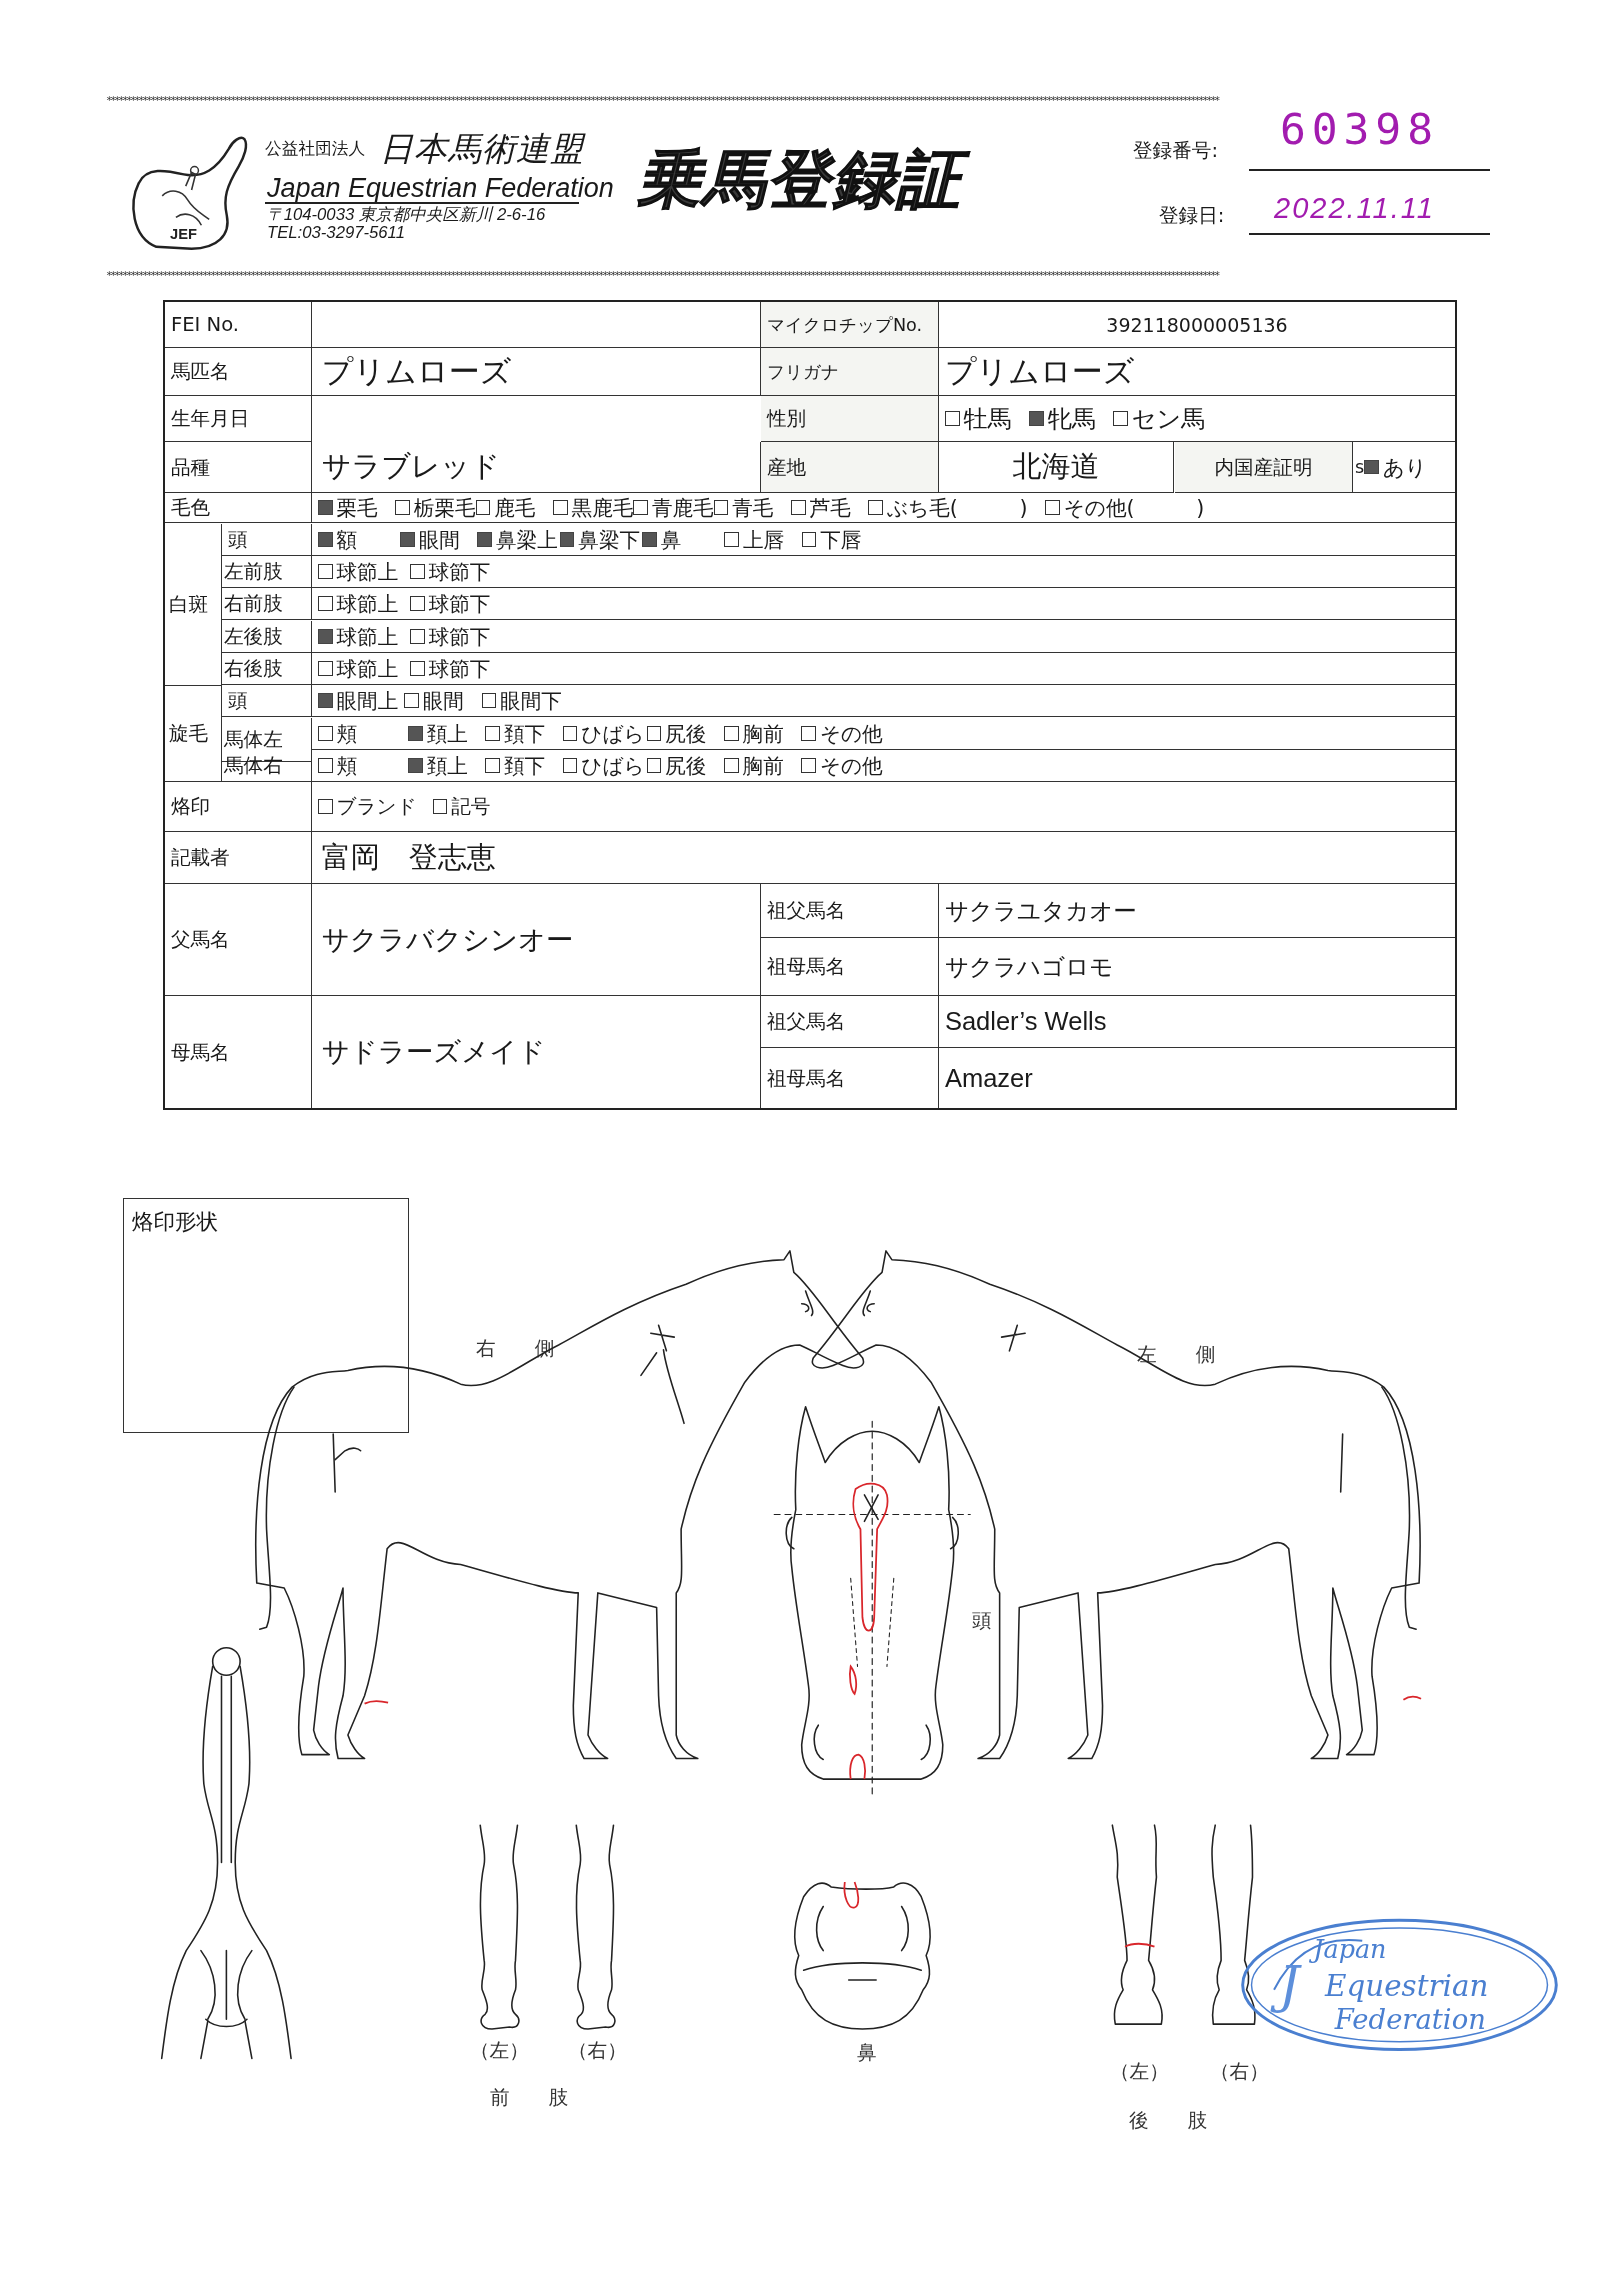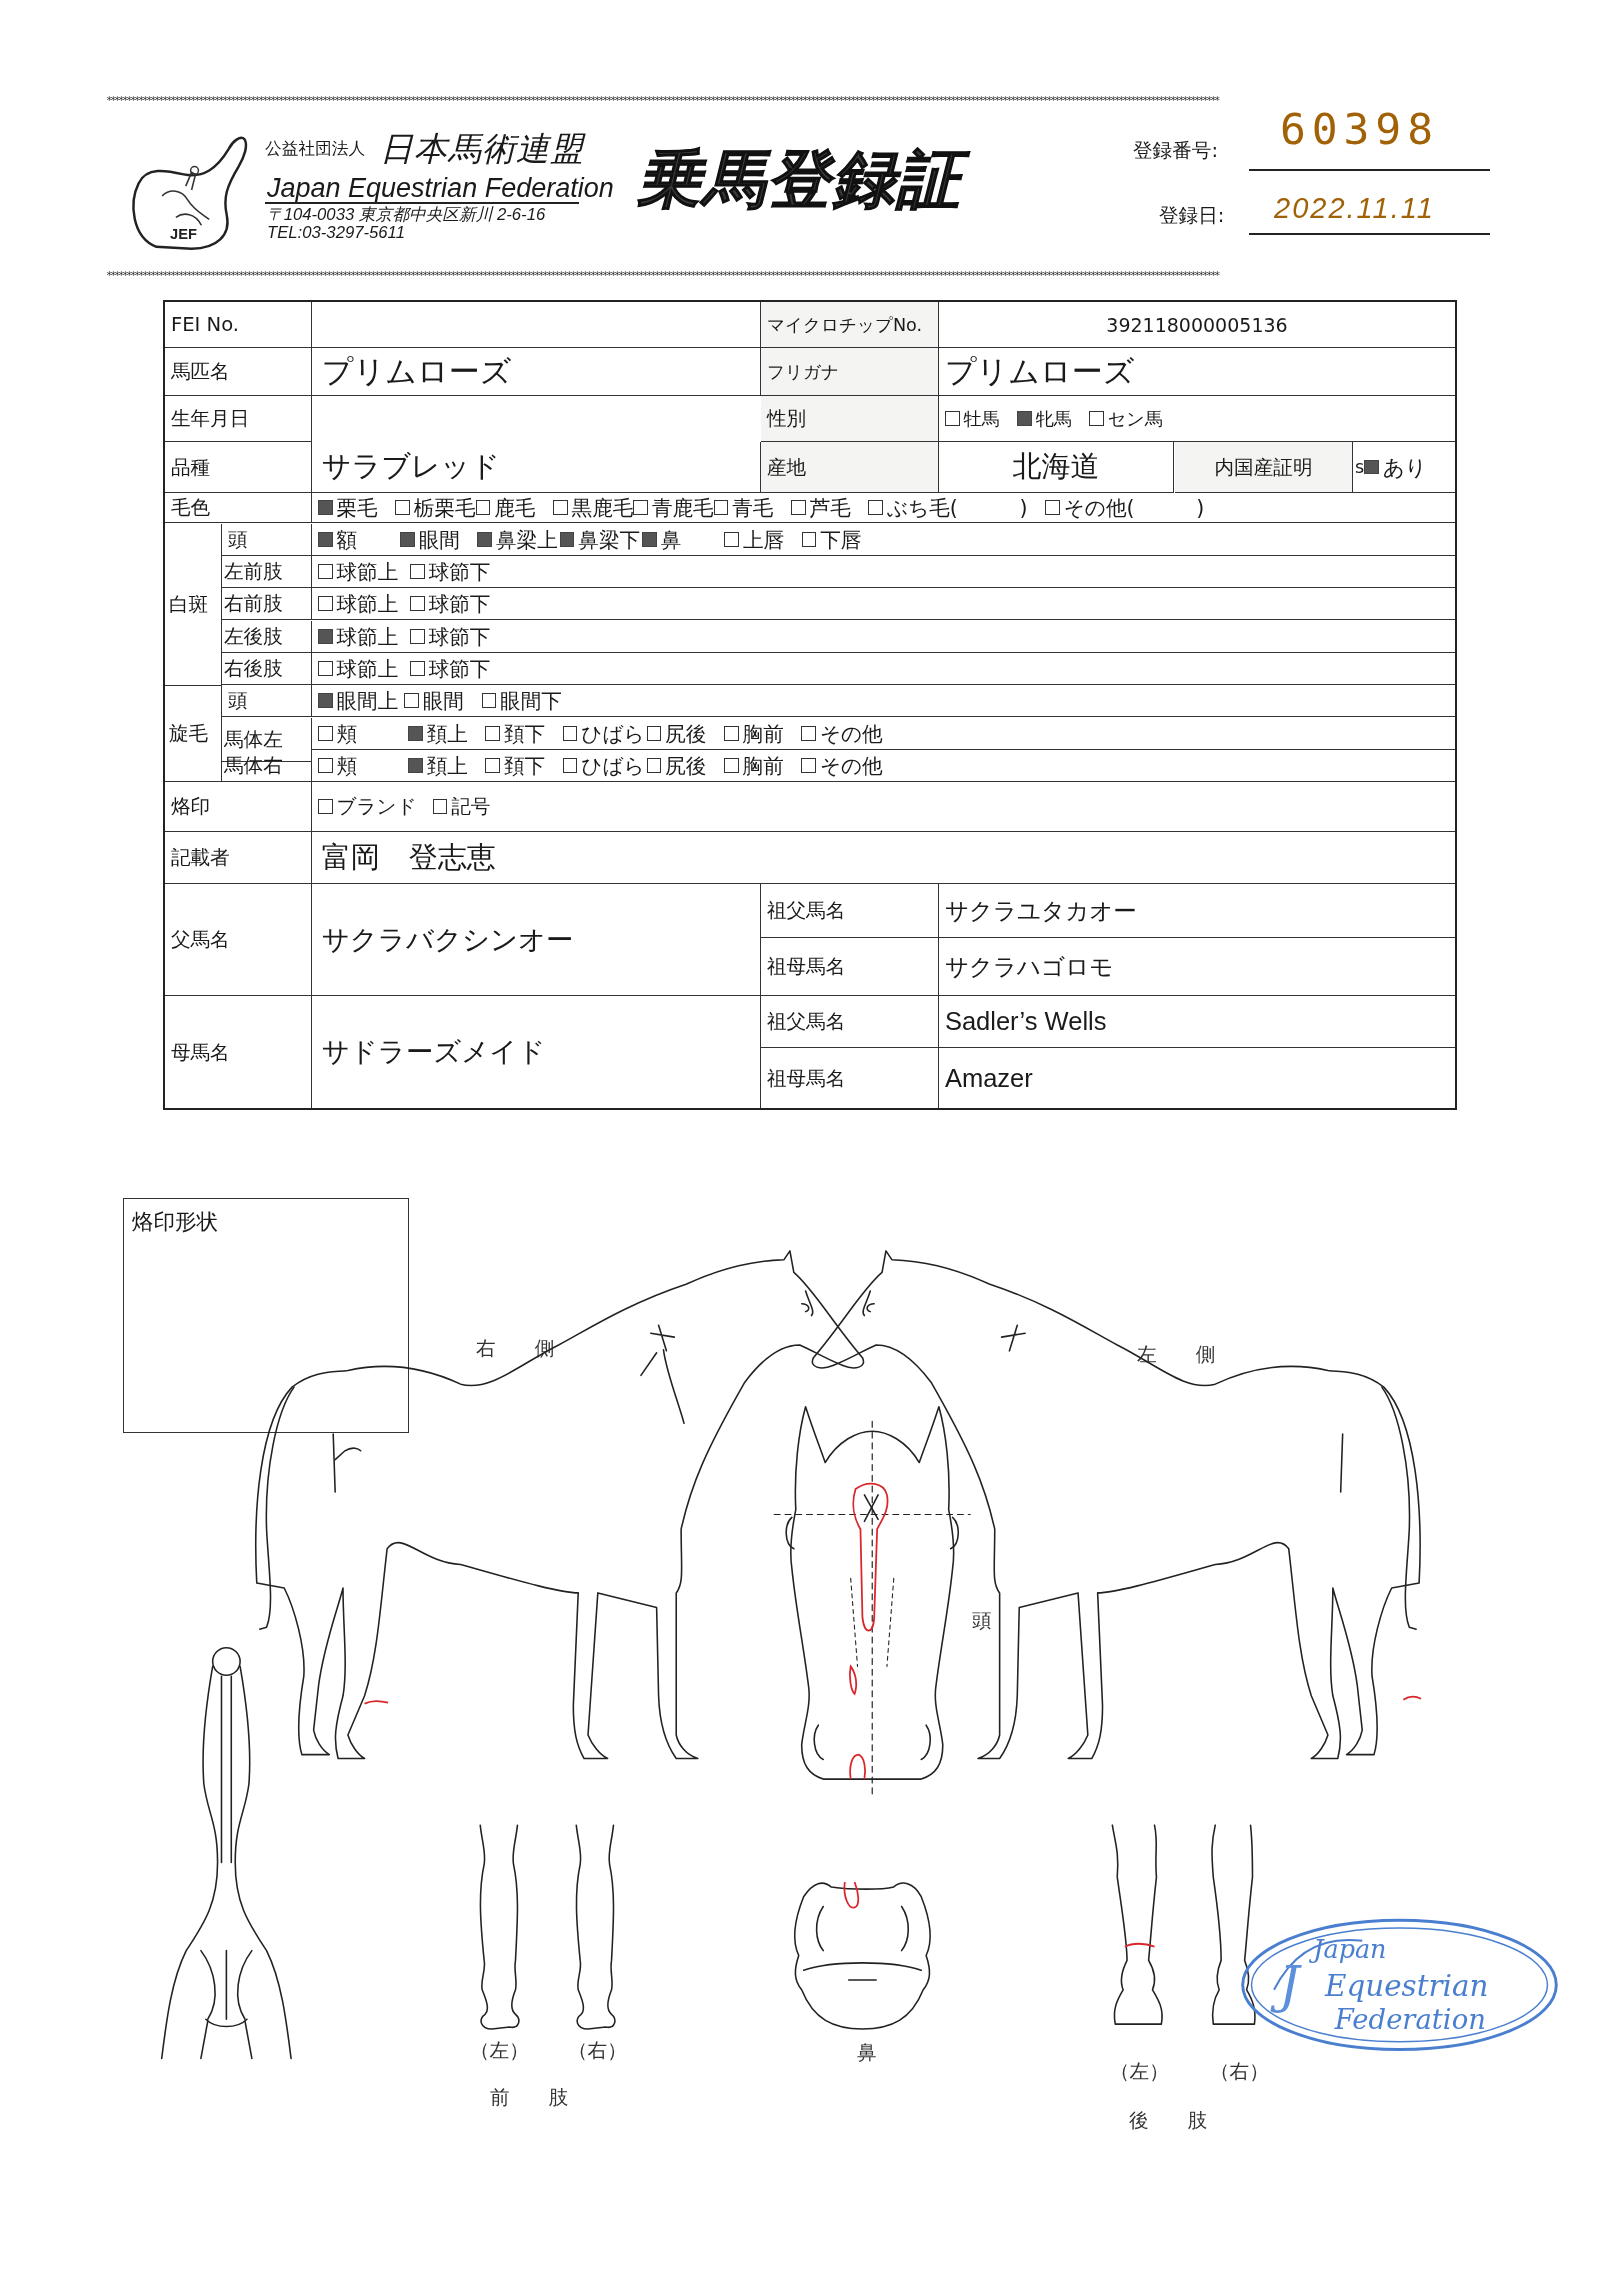--- a/index.html
+++ b/index.html
@@ -12,30 +12,30 @@
   
   .logo-wrap { position: absolute; left: 127px; top: 129px; width: 137px; height: 118px; }
   .org-jp-small { position: absolute; left: 265px; top: 137px; font-size: 16.7px; }
   .org-jp-big { position: absolute; left: 380px; top: 127px; font-size: 33px; font-style: italic; letter-spacing: 1px; }
   .org-en { position: absolute; left: 267px; top: 173px; font-family: Liberation Sans, sans-serif; font-style: italic; font-size: 27px; }
   .org-rule { position: absolute; left: 265px; top: 202px; width: 314px; height: 2px; background: #222; }
   .org-addr { position: absolute; left: 267px; top: 206px; font-family: "Liberation Sans", sans-serif; font-style: italic; font-size: 16.7px; line-height: 17.6px; }
   .doc-title { position: absolute; left: 637px; top: 137px; font-size: 63px; font-weight: bold; font-style: italic; color: #3a3a3a;
                letter-spacing: 2px; -webkit-text-stroke: 1px #111; }
   .reg-label { position: absolute; font-size: 19.6px; }
-  .reg-value { position: absolute; font-family: "DejaVu Sans Mono", monospace; color: #a16207; }
+  .reg-value { position: absolute; font-family: "DejaVu Sans Mono", monospace; color: #a21caf; }
   .reg-line { position: absolute; height: 2px; background: #222; }
 
   
   .form { position: absolute; left: 163px; top: 300px; width: 1294px; height: 810px; border: 2px solid #222; }
   .cell { position: absolute; border-right: 1.5px solid #333; border-bottom: 1.5px solid #333; display: flex; align-items: center; padding-left: 5.9px; white-space: nowrap; overflow: hidden; }
   .lbl { font-size: 19.6px; }
   .val-lg { font-size: 31px; }
   .val-md { font-size: 19px; }
-  .opt { font-size: 18px; }
+  .opt { font-size: 24px; }
   .noborder-r { border-right: none; }
   .shade { background: #f4f5f2; }
   .chk { display: inline-block; width: 14.7px; height: 14.7px; border: 1.5px solid #333; margin-right: 3.9px; vertical-align: -1px; }
   .chk.on { background: #555; border-color: #444; }
   .opt-item { margin-right: 17.6px; display: inline-flex; align-items: center; }
 
   
   .brand-box { position: absolute; left: 123px; top: 1198px; width: 286px; height: 235px; border: 1.5px solid #333; }
   .brand-box-label { position: absolute; left: 7.8px; top: 7.8px; font-size: 21.6px; }
   .diag-label { position: absolute; font-family: "DejaVu Serif", serif; font-size: 19.6px; color: #333; }

